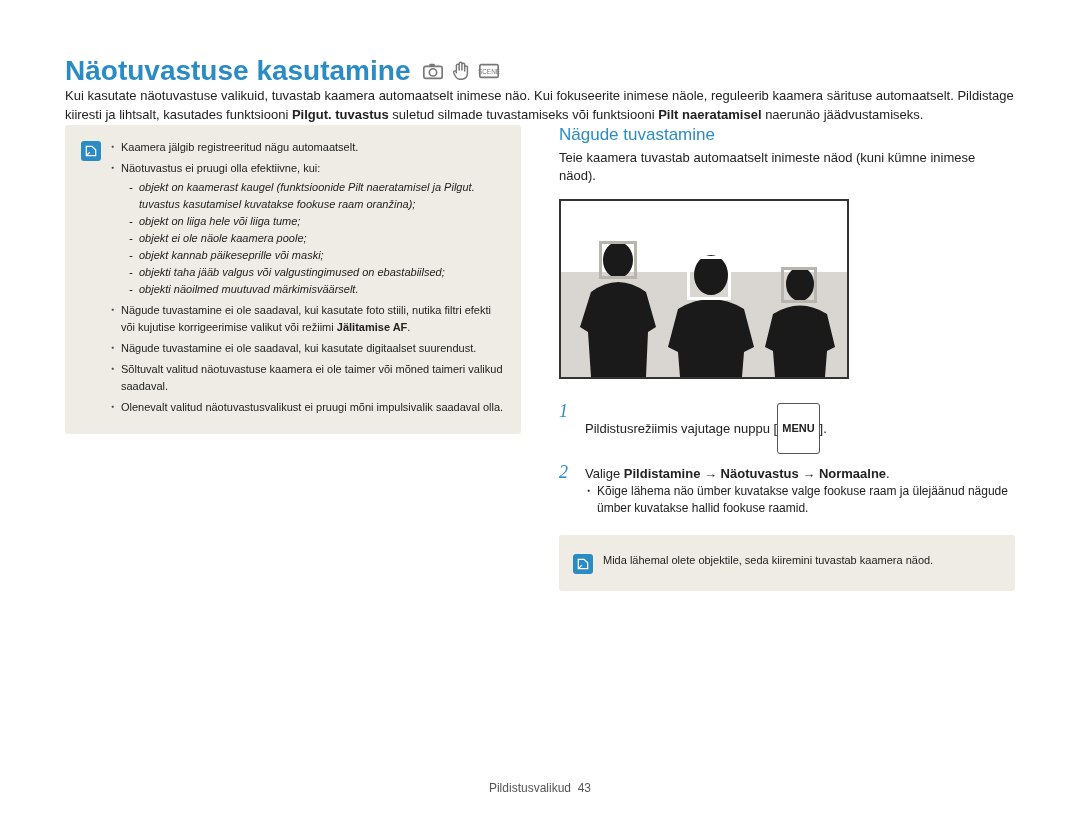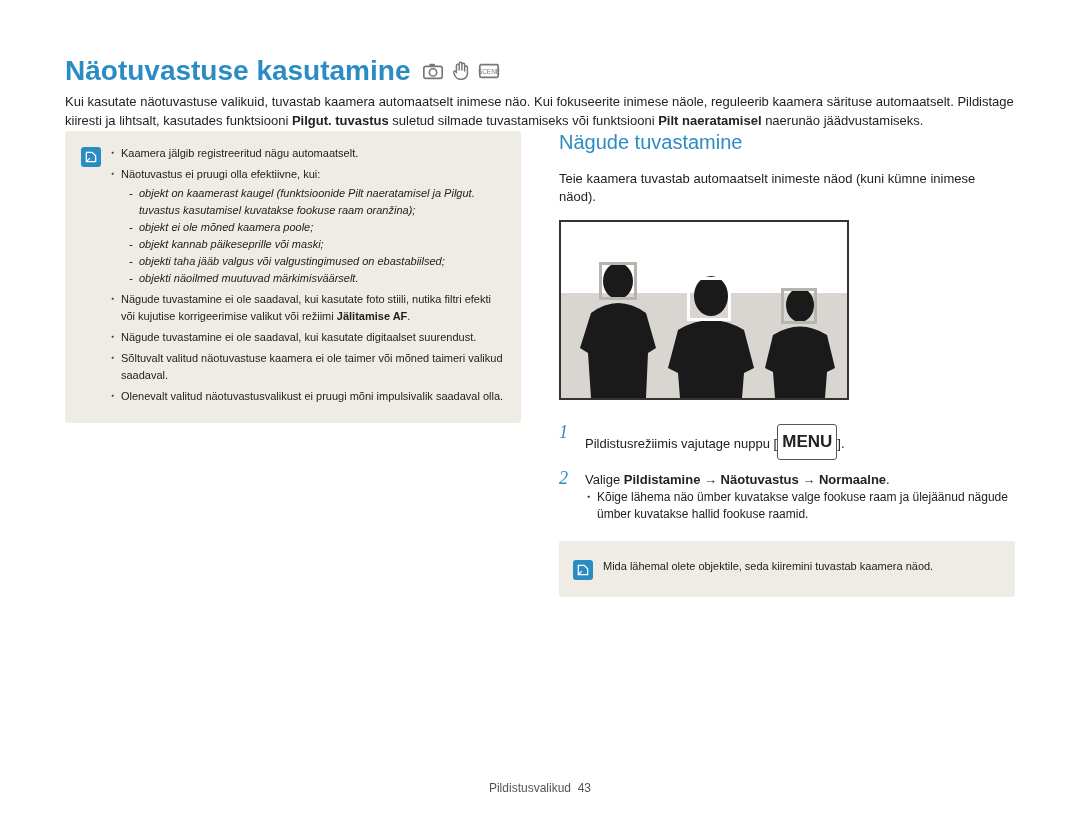--- a/index.html
+++ b/index.html
@@ -6,21 +6,21 @@
   body {
     font-family: Arial, Helvetica, sans-serif;
     font-size: 12px;
     color: #222;
     background: #fff;
     width: 1080px;
     height: 815px;
     padding: 55px 65px 20px 65px;
     position: relative;
   }
-  .title-row { display: flex; align-items: center; gap: 12px; margin-bottom: 6px; }
+  .title-row { display: flex; align-items: center; gap: 12px; margin-bottom: 0; }
   .page-title {
     font-size: 28px;
     font-weight: 600;
     color: #2b8cc4;
   }
   .mode-icons { display: flex; gap: 6px; color: #666; }
   .mode-icons svg { width: 22px; height: 22px; }
   .intro { font-size: 13px; line-height: 1.45; }
   .intro b { font-weight: bold; }
   .two-col { display: flex; gap: 38px; }
@@ -46,21 +46,21 @@
     font-size: 13px;
     margin-top: 2px;
   }
   .note-body { flex: 1 1 auto; }
   .note-body > ul { list-style: none; }
   .note-body > ul > li { position: relative; padding-left: 10px; margin-bottom: 4px; }
   .note-body > ul > li::before { content: "●"; font-size: 5px; position: absolute; left: 0; top: 4px; color: #444; }
   .note-body ul.dash { list-style: none; margin-left: 8px; margin-top: 2px; }
   .note-body ul.dash li { position: relative; padding-left: 10px; font-style: italic; }
   .note-body ul.dash li::before { content: "-"; position: absolute; left: 0; top: 0; }
-  .subheading { color: #2b8cc4; font-size: 20px; font-weight: 500; margin-bottom: 16px; }
+  .subheading { color: #2b8cc4; font-size: 17px; font-weight: 500; margin-bottom: 4px; }
   .subtext { font-size: 13px; line-height: 1.4; margin-bottom: 14px; }
   .illus-box {
     width: 290px; height: 180px;
     border: 2px solid #333;
     position: relative;
     margin-bottom: 22px;
     background: #fff;
     overflow: hidden;
   }
   .illus-bg {
@@ -81,22 +81,22 @@
     font-style: italic;
     font-size: 18px;
     color: #2b8cc4;
     line-height: 1.2;
   }
   .step-body { flex: 1 1 auto; padding-top: 2px; }
   .menu-label {
     display: inline-block;
     border: 1px solid #555;
     border-radius: 3px;
-    padding: 4px 4px;
-    font-size: 17px;
+    padding: 16px 4px;
+    font-size: 11px;
     font-weight: bold;
     vertical-align: 1px;
   }
   .sub-bullet { list-style: none; font-size: 12px; }
   .sub-bullet li { position: relative; padding-left: 12px; line-height: 1.4; }
   .sub-bullet li::before { content: "●"; font-size: 5px; position: absolute; left: 2px; top: 4px; }
   .footer {
     position: absolute;
     bottom: 20px;
     left: 0; right: 0;
@@ -140,21 +140,22 @@
             <path d="M4 20 L10 14" stroke="#fff" stroke-width="2.2"></path>
           </svg>
       </div>
       <div class="note-body">
         <ul>
           <li>Kaamera jälgib registreeritud nägu automaatselt.</li>
           <li>
             <span>Näotuvastus ei pruugi olla efektiivne, kui:</span>
             <ul class="dash">
               <li>objekt on kaamerast kaugel (funktsioonide Pilt naeratamisel ja Pilgut. tuvastus kasutamisel kuvatakse fookuse raam oranžina);</li>
-              <li>objekt ei ole mõned kaamera poole;</li>
+              <li>objekt on liiga hele või liiga tume;</li>
+              <li>objekt ei ole näole kaamera poole;</li>
               <li>objekt kannab päikeseprille või maski;</li>
               <li>objekti taha jääb valgus või valgustingimused on ebastabiilsed;</li>
               <li>objekti näoilmed muutuvad märkimisväärselt.</li>
             </ul>
           </li>
           <li>
             <span>Nägude tuvastamine ei ole saadaval, kui kasutate foto stiili, nutika filtri efekti või kujutise korrigeerimise valikut või režiimi </span><b>Jälitamise AF</b><span>.</span>
           </li>
           <li>Nägude tuvastamine ei ole saadaval, kui kasutate digitaalset suurendust.</li>
           <li>Sõltuvalt valitud näotuvastuse kaamera ei ole taimer või mõned taimeri valikud saadaval.</li>

